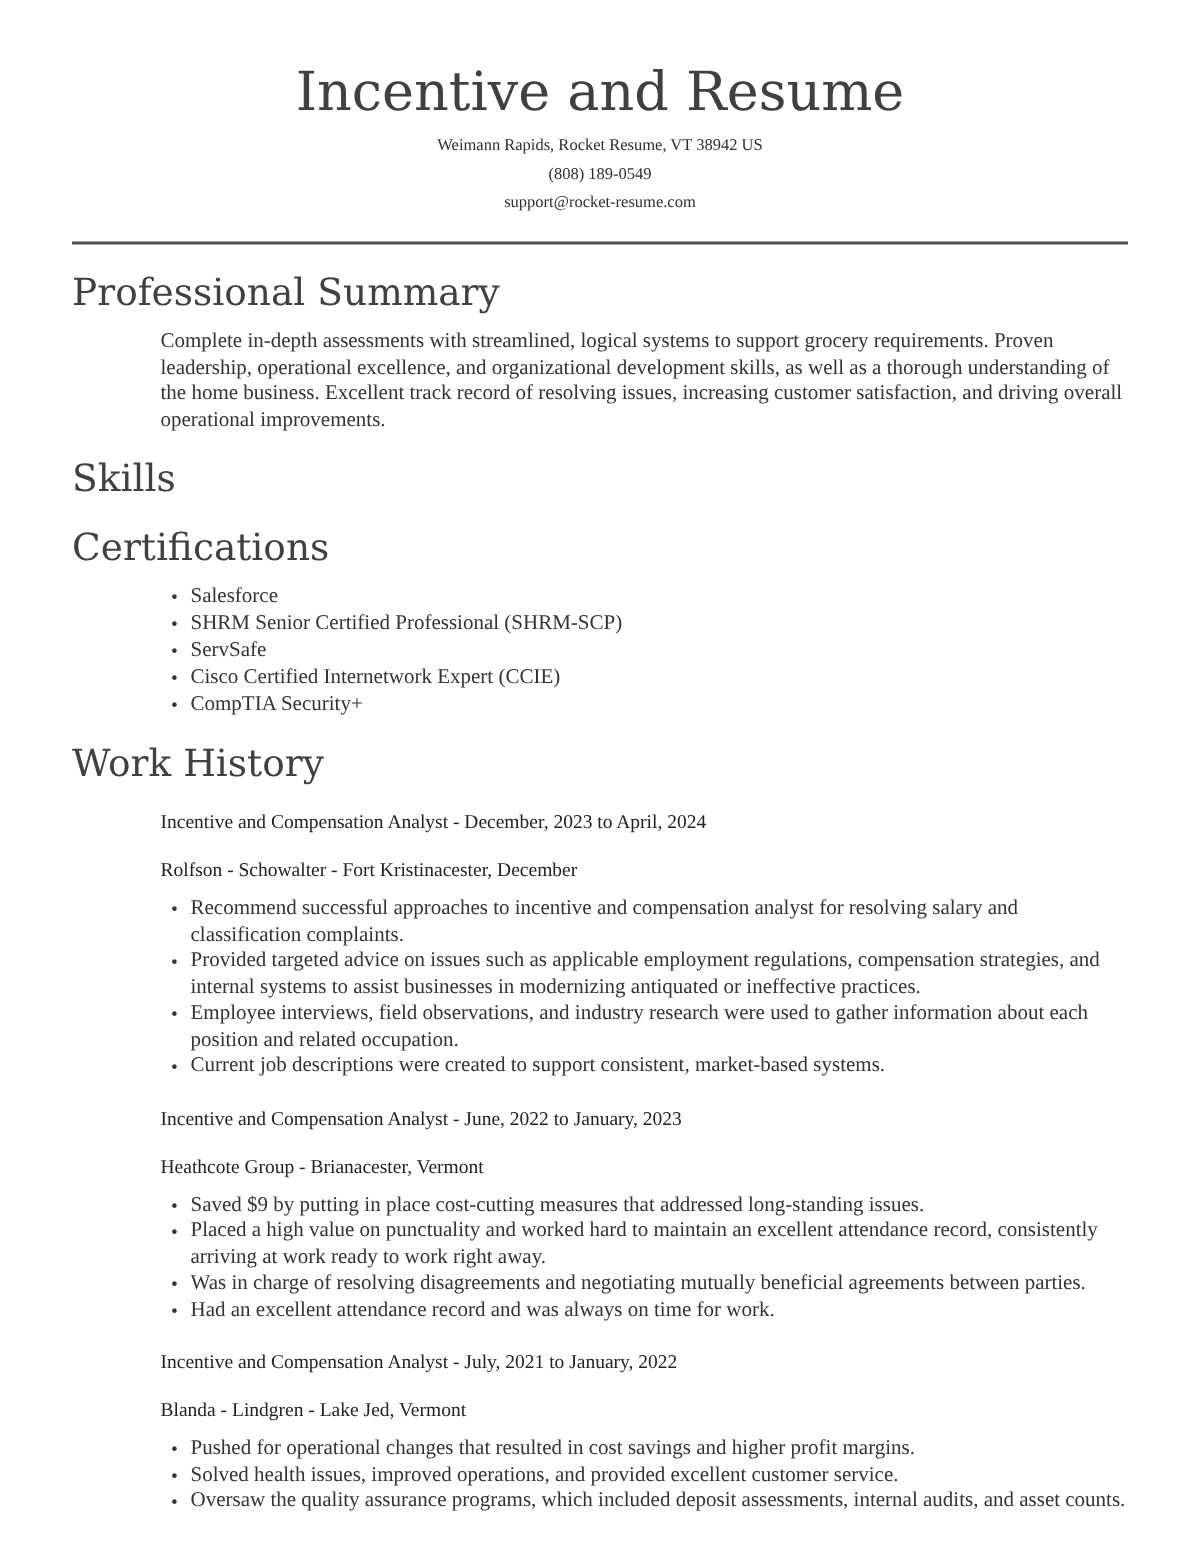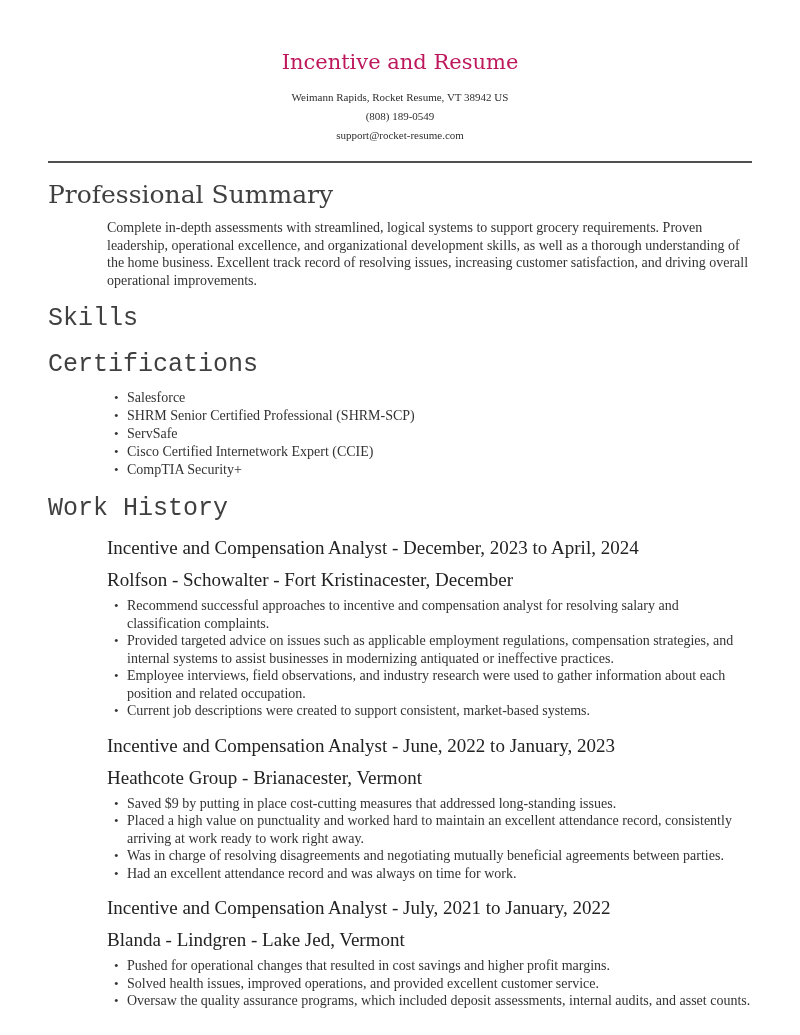--- a/index.html
+++ b/index.html
@@ -14,23 +14,23 @@
   .page {
     box-sizing: border-box;
     width: 800px;
     height: 1035px;
     padding: 30px 48px 0 48px;
     overflow: hidden;
   }
   
   .resume-title {
     font-family: "DejaVu Serif", serif;
-    font-size: 21px;
+    font-size: 36px;
     font-weight: normal;
-    color: #be185d;
+    color: #404040;
     text-align: center;
     margin: 12px 0 0 0;
     line-height: 40px;
   }
   .contact {
     text-align: center;
     font-size: 11px;
     line-height: 19px;
     color: #2e2e2e;
     margin-top: 6px;
@@ -42,21 +42,21 @@
   }
   
   h2.section-heading {
     font-family: "DejaVu Serif", serif;
     font-size: 25px;
     font-weight: normal;
     color: #404040;
     margin: 16px 0 0 0;
     line-height: 32px;
   }
-  h2.tight { margin-top: 14px; font-family: Liberation Mono, monospace; }
+  h2.tight { margin-top: 14px; }
   
   .summary-text {
     margin: 8px 0 0 59px;
     width: 645px;
     font-size: 14px;
     line-height: 17.5px;
     color: #333333;
   }
   
   ul.bullet-list {
@@ -91,21 +91,21 @@
   .cert-list {
     margin-top: 8px !important;
     margin-left: 66px !important;
   }
   .cert-list li { line-height: 18px !important; }
   
   .job { margin-top: 16px; }
   .job.first { margin-top: 10px; }
   .job-header {
     margin-left: 59px;
-    font-size: 19px;
+    font-size: 13px;
     line-height: 19px;
     color: #222222;
     margin-top: 13px;
   }
   .job-bullets {
     margin-top: 8px !important;
     margin-left: 66px !important;
     width: 638px;
   }
 </style>

